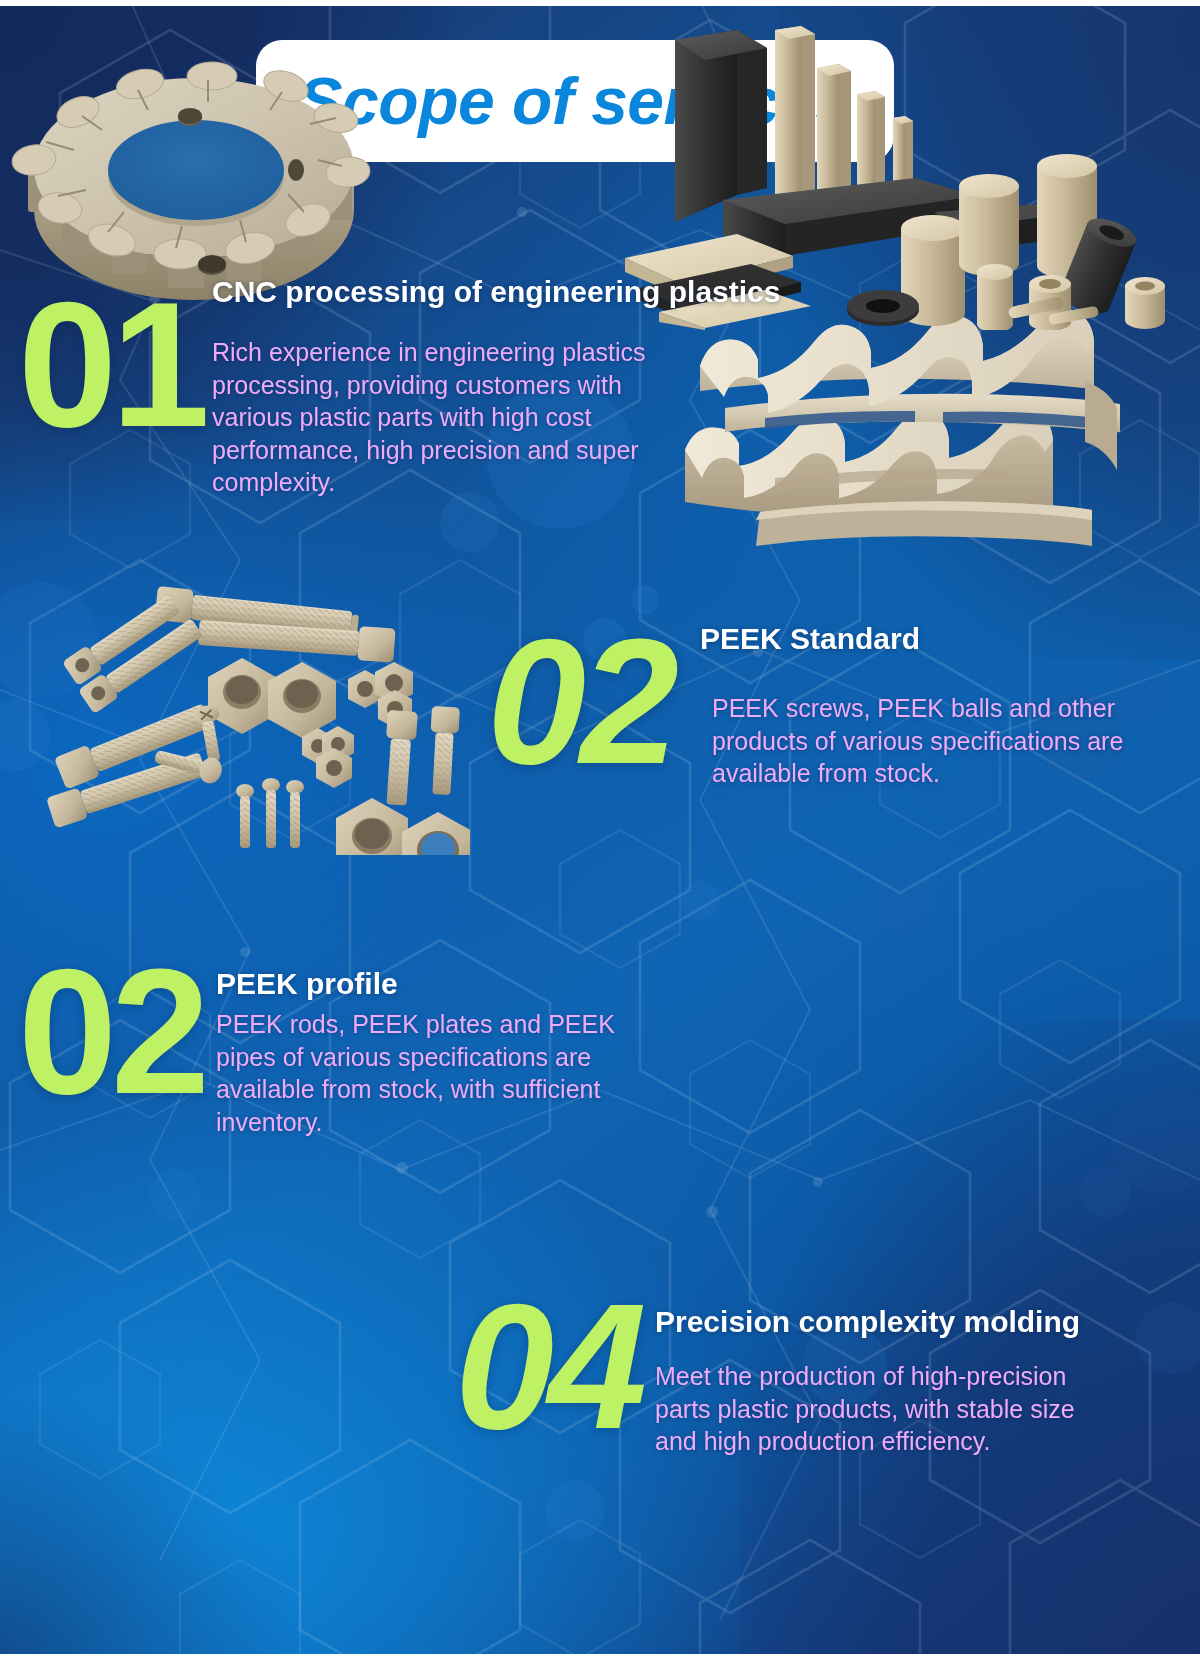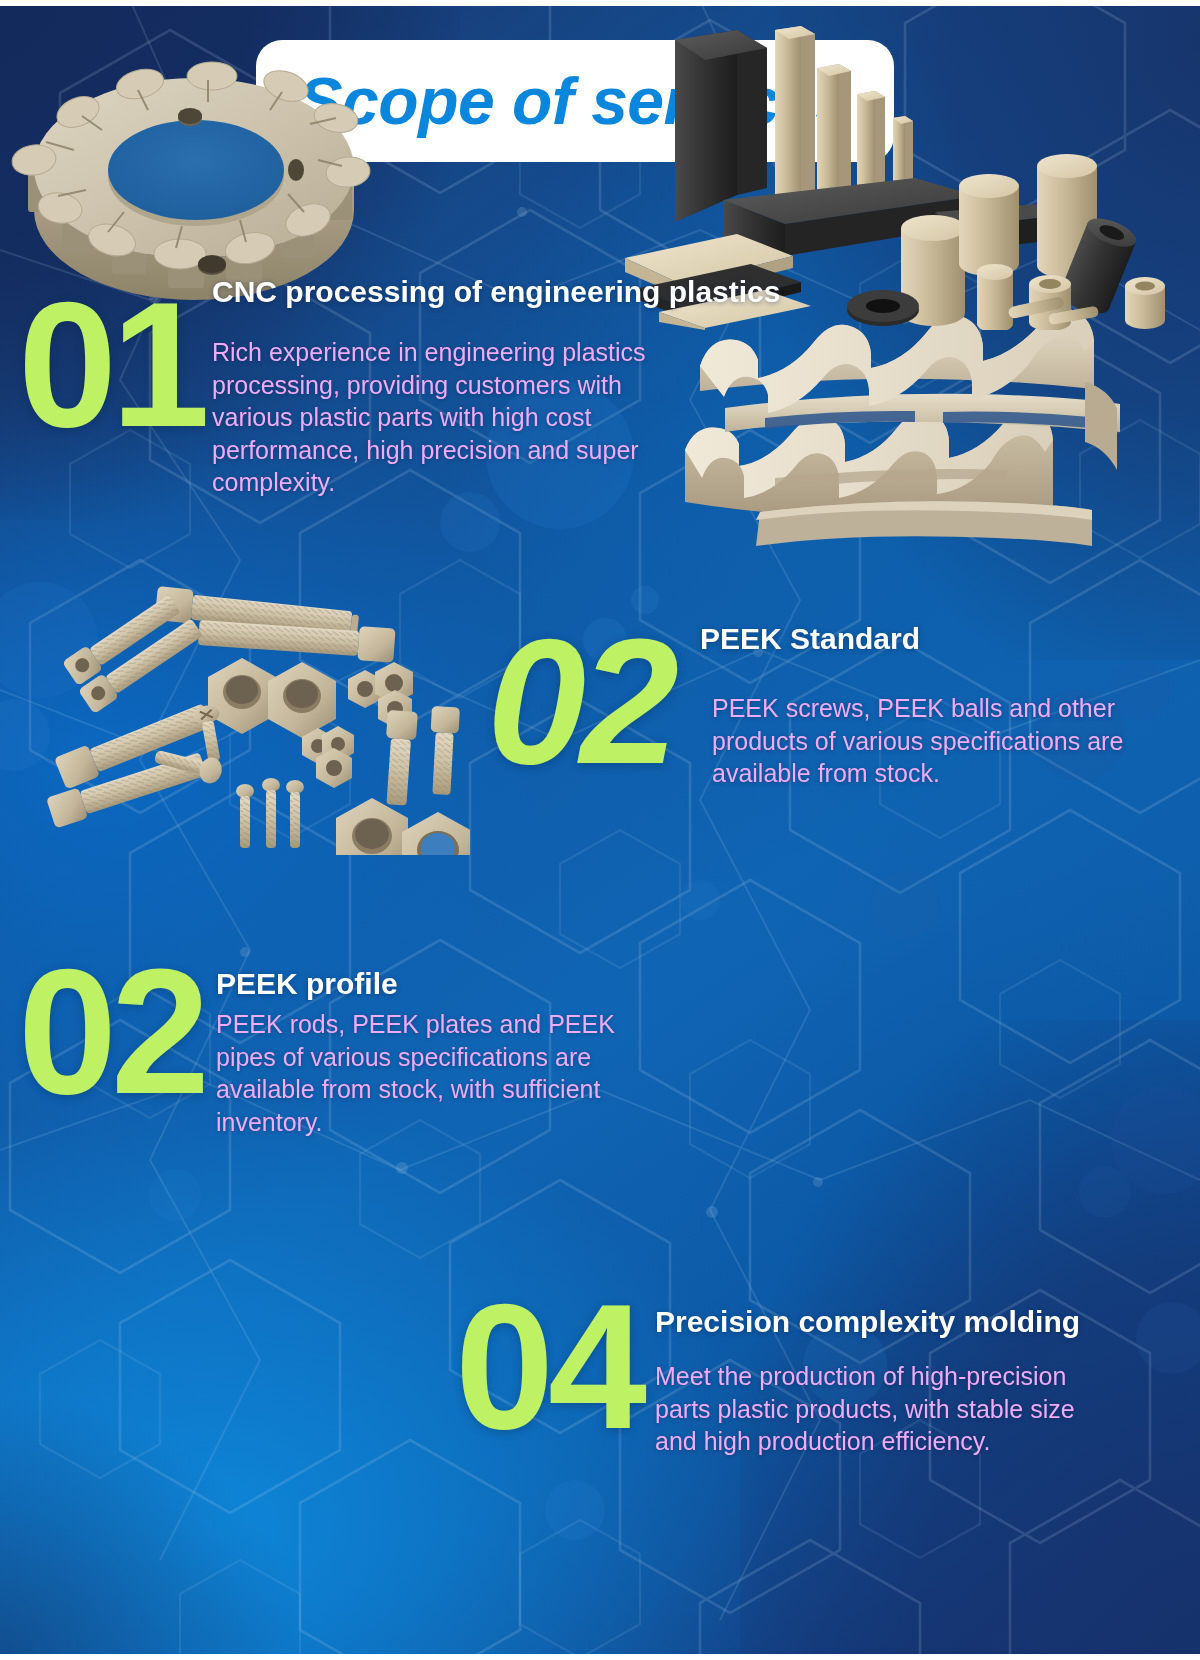--- a/index.html
+++ b/index.html
@@ -129,21 +129,21 @@
   #sec1-body { left: 212px; top: 336px; width: 452px; }
 
   #sec2-num  { left: 487px; top: 625px; font-style: italic; }
   #sec2-head { left: 700px; top: 622px; }
   #sec2-body { left: 692px; top: 692px; width: 430px; margin-left: 20px; }
 
   #sec3-num  { left: 18px;  top: 955px; }
   #sec3-head { left: 216px; top: 967px; }
   #sec3-body { left: 216px; top: 1008px; width: 420px; }
 
-  #sec4-num  { left: 455px; top: 1290px; }
+  #sec4-num  { left: 455px; top: 1290px; font-style: italic; }
   #sec4-head { left: 655px; top: 1305px; }
   #sec4-body { left: 655px; top: 1360px; width: 445px; }
 
   
   .art { position: absolute; }
   #art-cnc    { left: 665px; top: 300px;  width: 475px; height: 265px; }
   #art-screws { left: 40px;  top: 550px;  width: 430px; height: 305px; }
   #art-rods   { left: 605px; top": 0;     top: 890px;  width: 585px; height: 330px; }
   #art-ring   { left: 35px;  top: 1255px; width: 390px; height: 340px; }
 </style>

